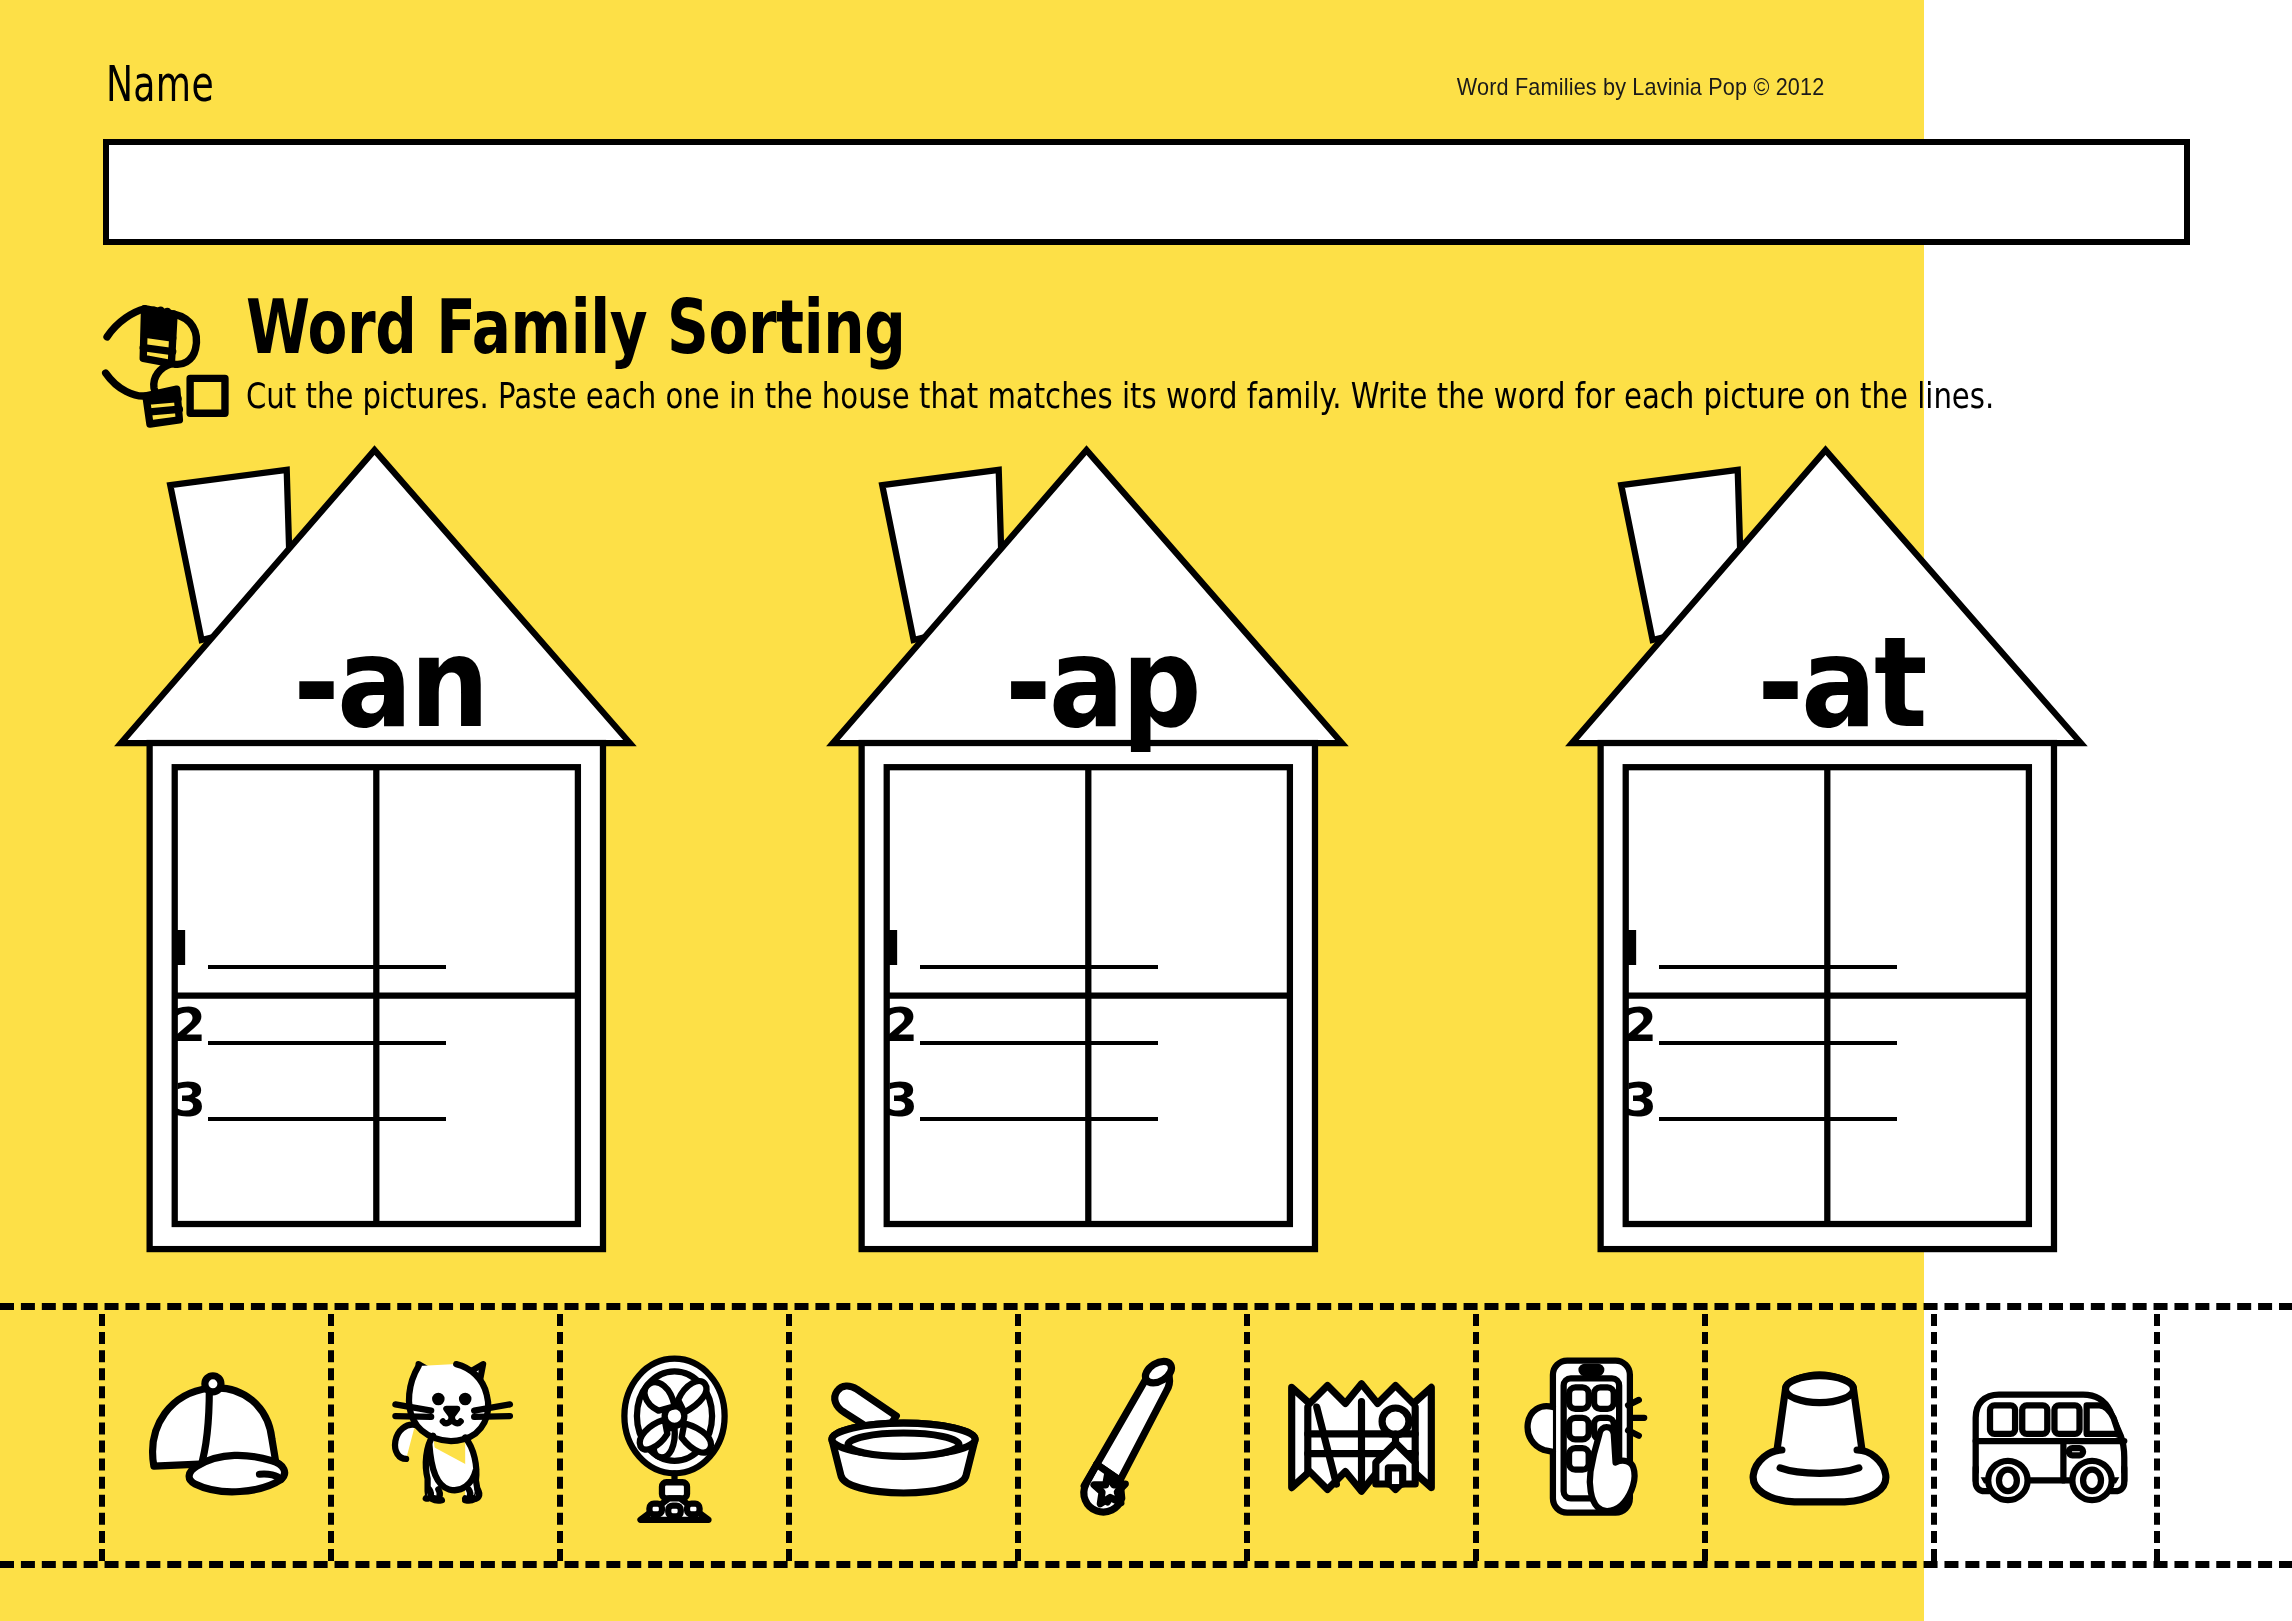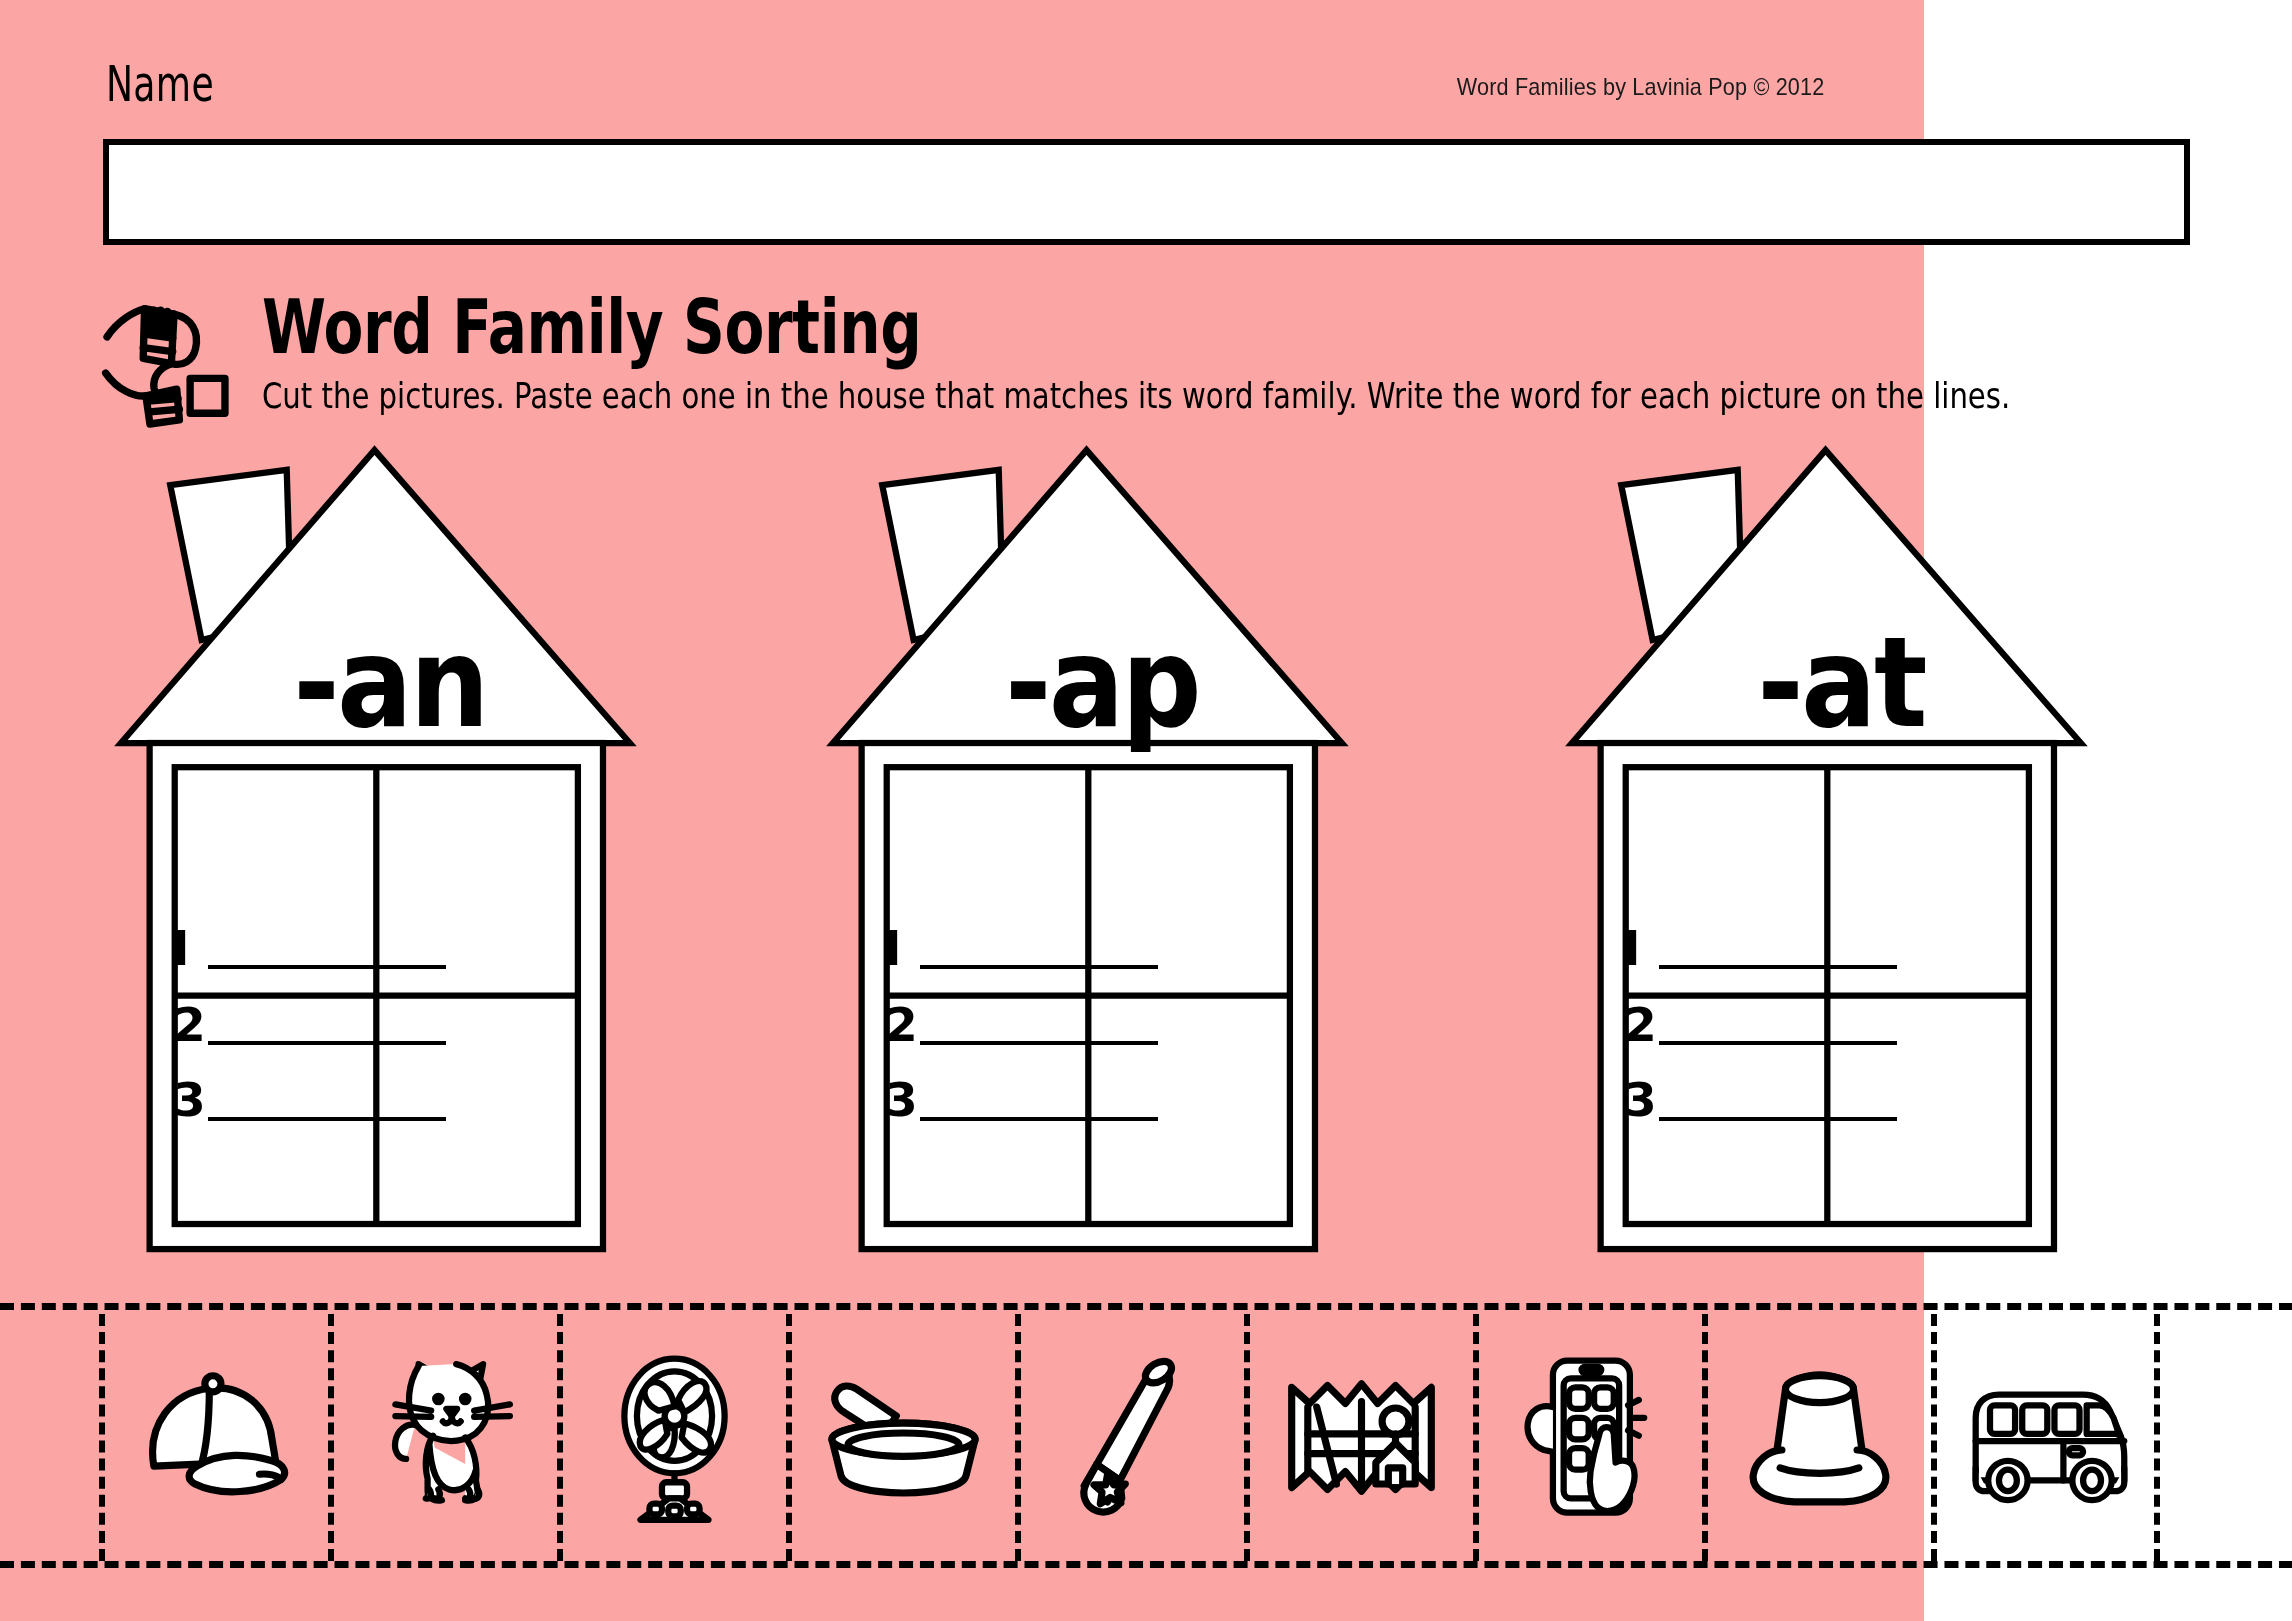--- a/index.html
+++ b/index.html
@@ -2,21 +2,21 @@
 <html style="font-size:14.3px"><head>
 <meta charset="utf-8">
 <style>
   * { box-sizing: border-box; margin: 0; padding: 0; }
   html, body {
     width: 2293px; height: 1622px;
     background: #ffffff;
     font-family: "Liberation Sans", sans-serif;
     overflow: hidden;
   }
-  .page { position: relative; width: 1924px; height: 1622px; background: #fca5a5; }
+  .page { position: relative; width: 1924px; height: 1622px; background: #fde047; }
 
   
   .name-label {
     position: absolute; left: 106px; top: 56px;
     font-family: "DejaVu Sans Condensed", "Liberation Sans", sans-serif;
     font-size: 49px; font-weight: 300; color: #000;
     letter-spacing: 0.4px; transform: scaleX(0.82); transform-origin: left top;
   }
   .credit {
     position: absolute; right: 100px; top: 73px;
@@ -24,21 +24,21 @@
     letter-spacing: 0.2px; transform: scaleX(0.90); transform-origin: right top;
     white-space: nowrap;
   }
   .name-box {
     position: absolute; left: 103px; top: 139px;
     width: 2087px; height: 106px;
     border: 6.3px solid #000; background: #fff;
   }
 
   
-  .title-block { position: absolute; left: 262px; top: 291px; }
+  .title-block { position: absolute; left: 246px; top: 291px; }
   .title-main {
     font-family: "DejaVu Sans Condensed", "Liberation Sans", sans-serif;
     font-size: 75px; font-weight: 800; color: #000;
     line-height: 0.98; letter-spacing: -0.4px;
     transform: scaleX(0.86); transform-origin: left top;
     white-space: nowrap;
   }
   .title-sub {
     margin-top: 10.7px;
     font-family: "DejaVu Sans Condensed", "Liberation Sans", sans-serif;

